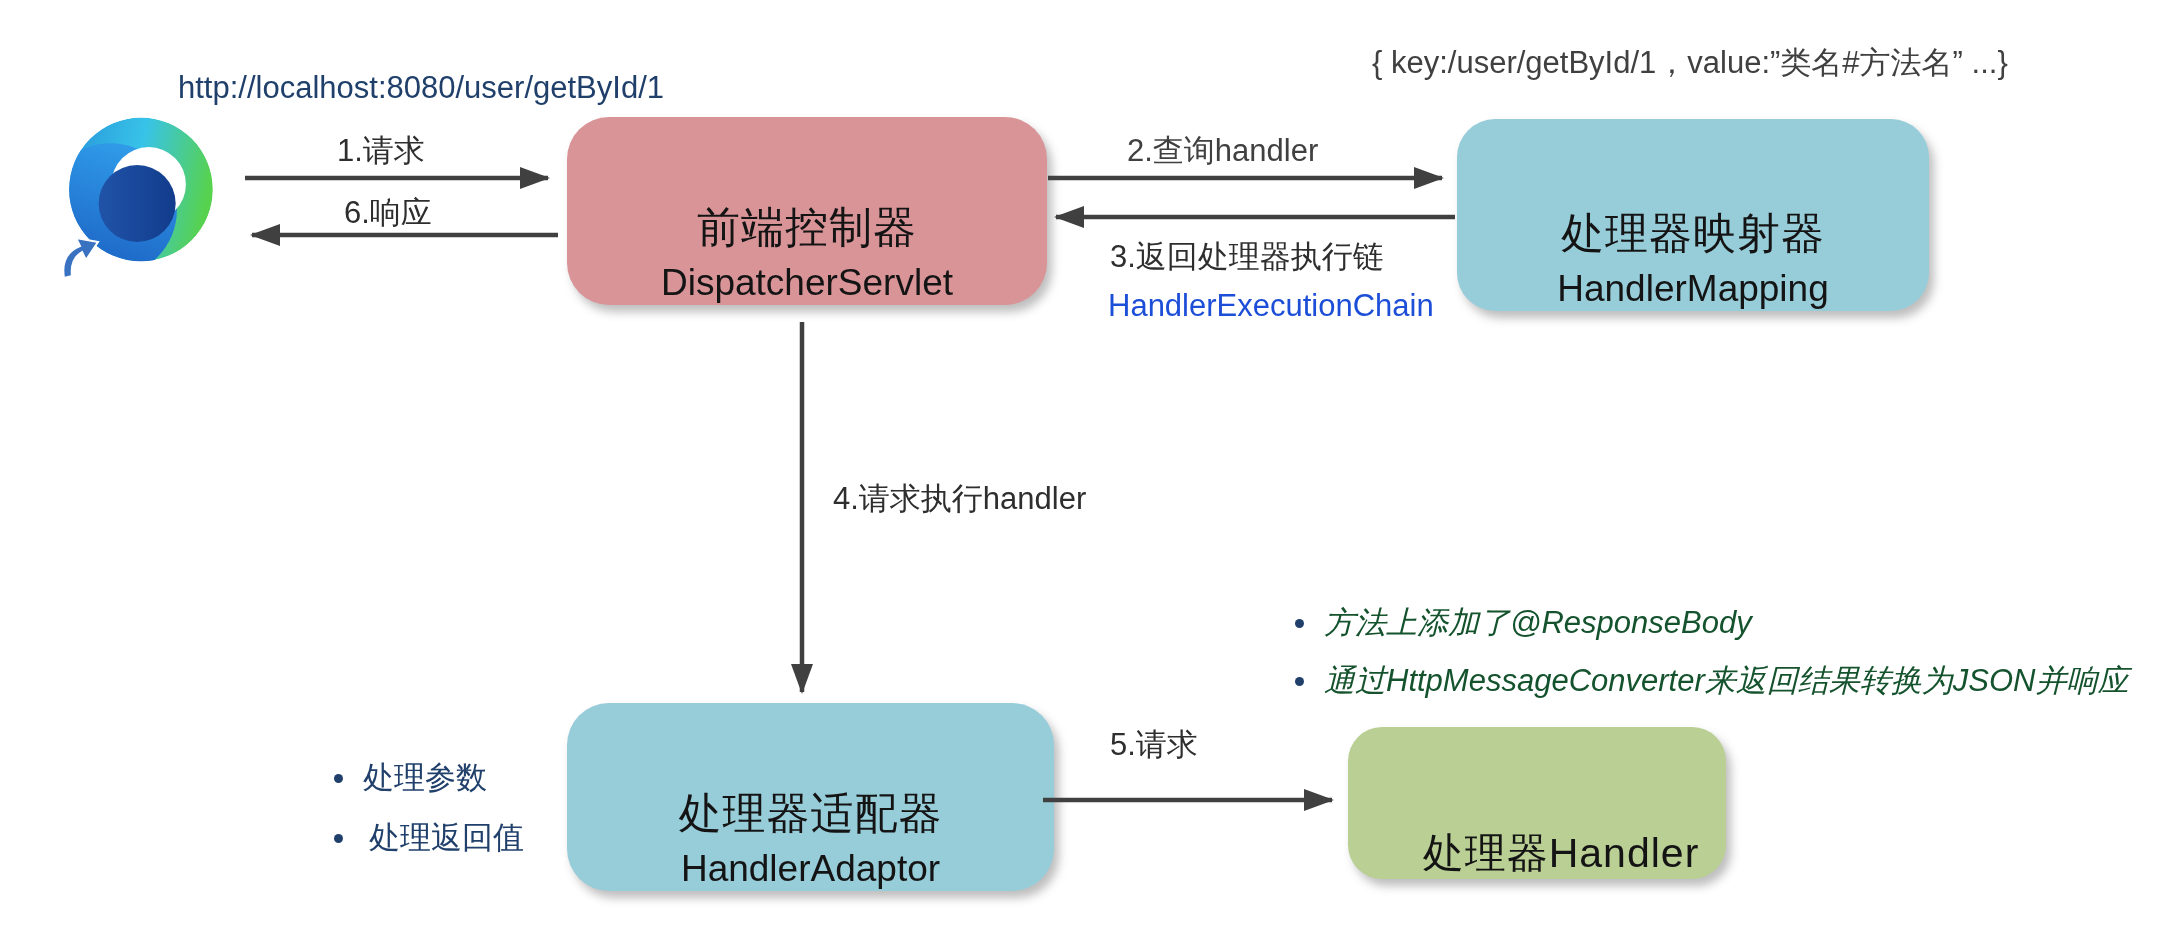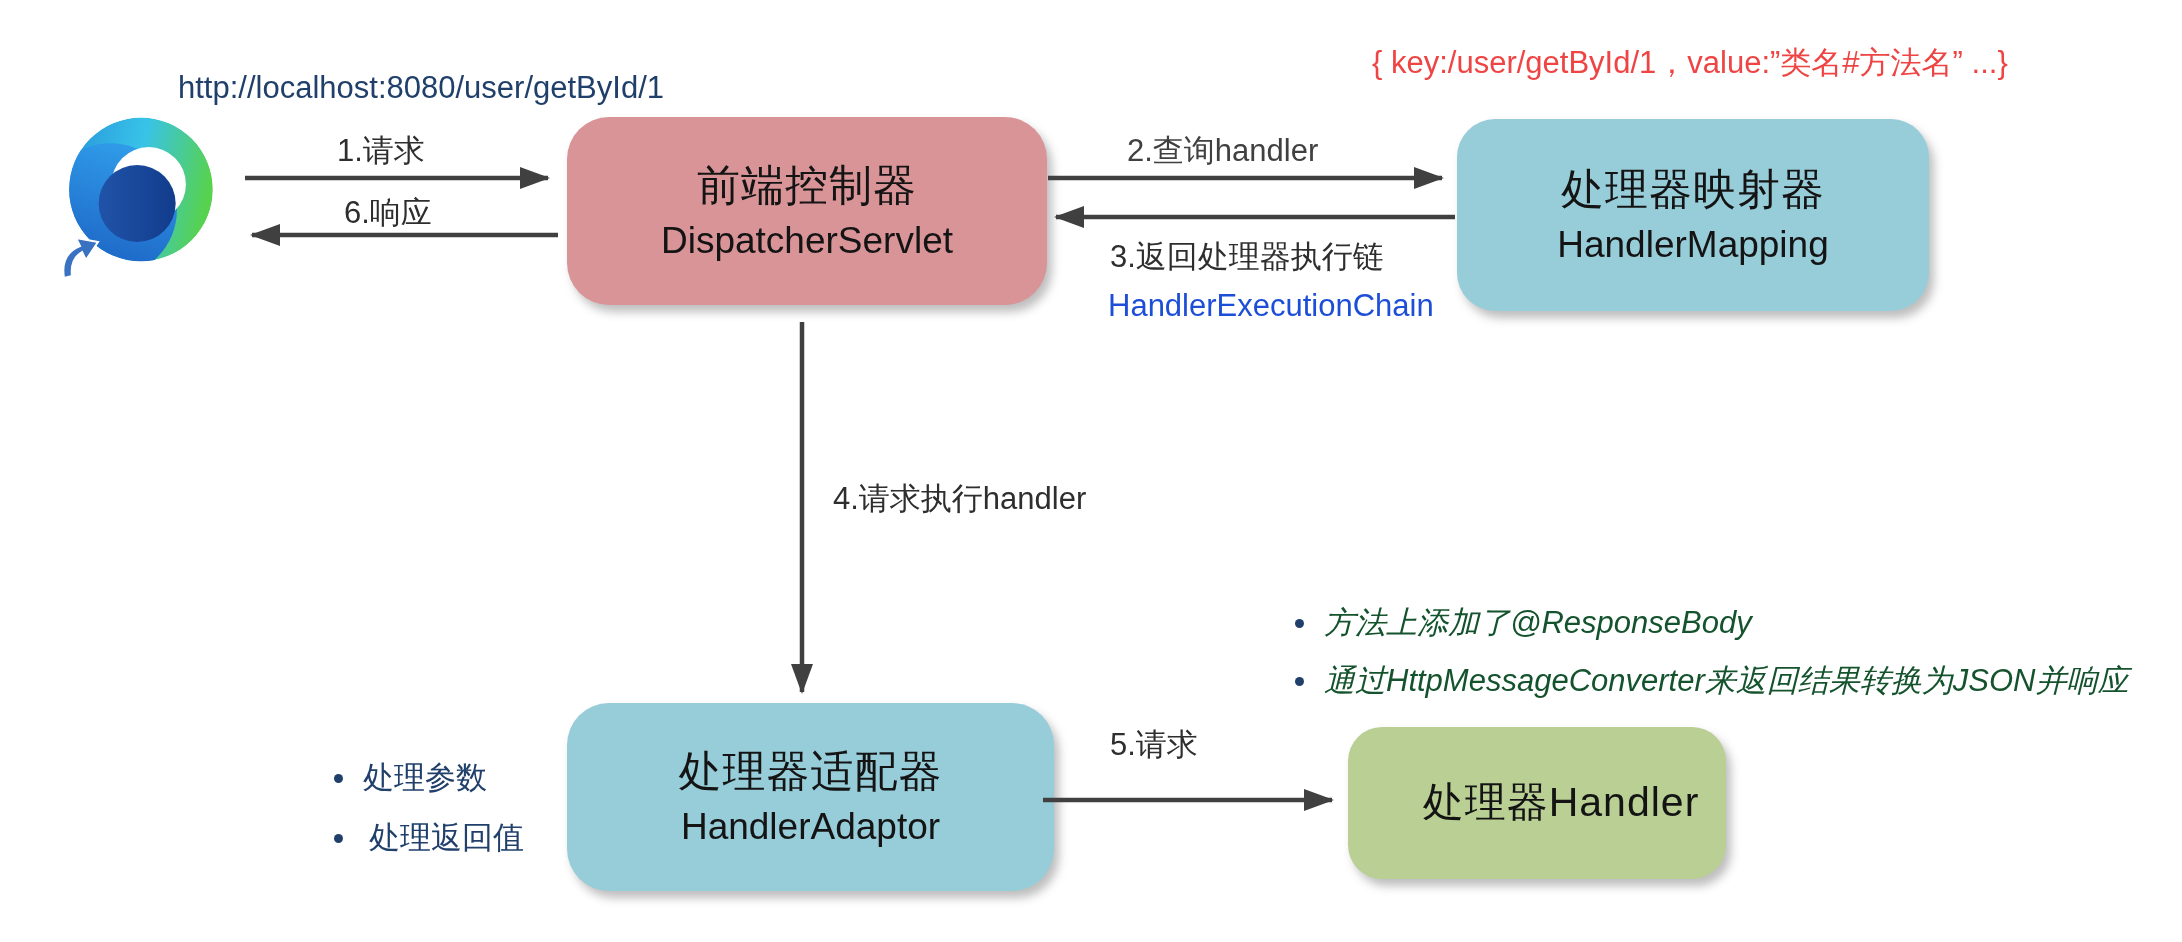--- a/index.html
+++ b/index.html
@@ -3,21 +3,21 @@
 <meta charset="utf-8">
 <style>
   html,body{margin:0;padding:0;background:#ffffff;}
   .canvas{
     position:relative;width:2182px;height:942px;background:#ffffff;
     font-family:"Liberation Sans","DejaVu Sans",sans-serif;overflow:hidden;
   }
   .abs{position:absolute;}
   
   .node{
-    position:absolute;display:flex;flex-direction:column;align-items:center;justify-content:center;
+    position:absolute;display:flex;flex-direction:column;align-items:center;justify-content:flex-end;
     box-shadow:5px 7px 10px rgba(110,110,110,.45);
   }
   .node .t{font-size:43px;line-height:1.25;color:#141414;letter-spacing:1px;}
   .node .s{font-size:37px;line-height:1.2;color:#141414;margin-top:6px;}
   
   .lbl{position:absolute;font-size:31px;color:#2e2e2e;white-space:nowrap;}
   
   .note{position:absolute;font-size:31px;color:#20406b;white-space:nowrap;}
   .note.bold{font-weight:normal;margin-top:14px;}
   
@@ -26,21 +26,21 @@
   .bullets .dot{width:9px;height:9px;border-radius:50%;background:#20406b;margin-right:20px;flex:0 0 auto;}
   .edges{position:absolute;left:0;top:0;pointer-events:none;}
 </style>
 </head>
 <body>
 
 <div class="canvas">
 
   <div class="note bold abs" style="left: 178px; top: 56px; color: rgb(32, 64, 107);">http://localhost:8080/user/getById/1</div>
 
-  <div class="note abs" style="left: 1372px; top: 42px; color: #ef4444;">{ key:/user/getById/1，value:”类名#方法名” ...}</div>
+  <div class="note abs" style="left: 1372px; top: 42px; color: #404040;">{ key:/user/getById/1，value:”类名#方法名” ...}</div>
 
   <svg class="abs" style="left:64px;top:110px;" width="154" height="164" viewBox="0 0 120 120">
     <defs>
       <linearGradient id="egTop" x1="0" y1="0.15" x2="1" y2="0.35">
         <stop offset="0" stop-color="#2898db"></stop>
         <stop offset="0.5" stop-color="#38c3e8"></stop>
         <stop offset="1" stop-color="#57d24f"></stop>
       </linearGradient>
       <linearGradient id="egLeft" x1="0.2" y1="1" x2="0.5" y2="0">
         <stop offset="0" stop-color="#1a5dc0"></stop>

